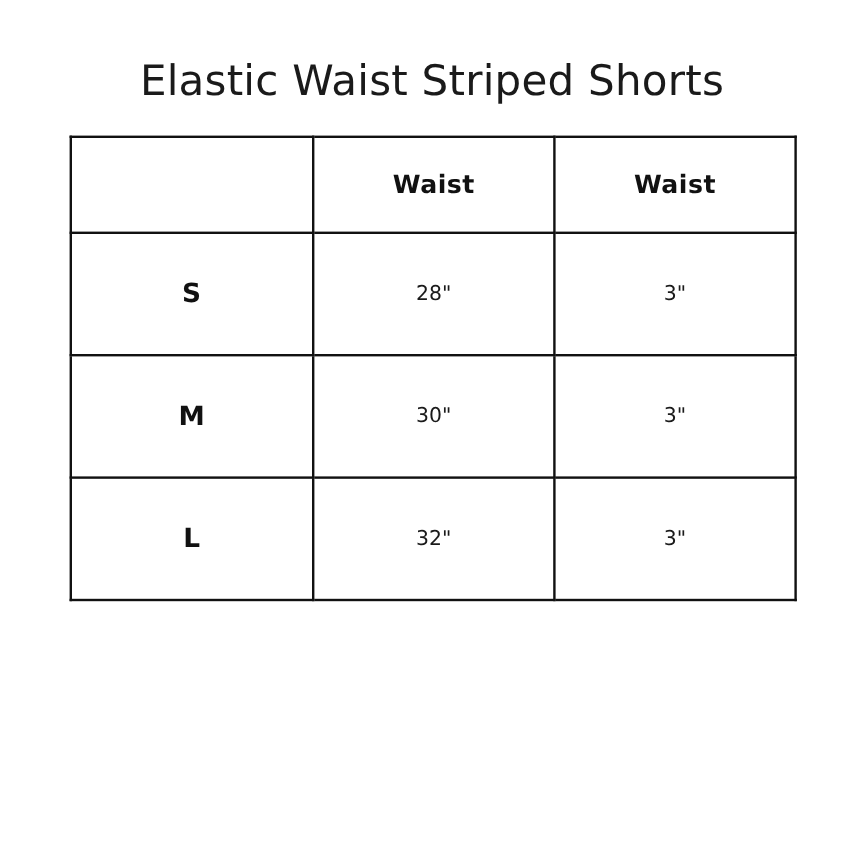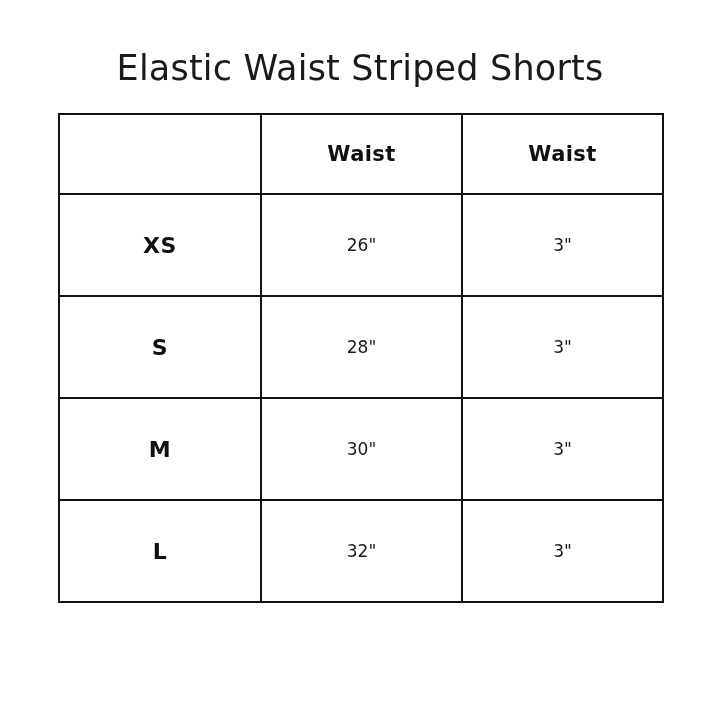--- a/index.html
+++ b/index.html
@@ -84,25 +84,20 @@
     </colgroup>
     <thead>
       <tr>
         <th class="corner-cell"></th>
         <th>Waist</th>
         <th>Waist</th>
       </tr>
     </thead>
     <tbody>
       <tr>
-        <td class="size-label">XS</td>
-        <td class="measure-value">26"</td>
-        <td class="measure-value">3"</td>
-      </tr>
-      <tr>
         <td class="size-label">S</td>
         <td class="measure-value">28"</td>
         <td class="measure-value">3"</td>
       </tr>
       <tr>
         <td class="size-label">M</td>
         <td class="measure-value">30"</td>
         <td class="measure-value">3"</td>
       </tr>
       <tr>

